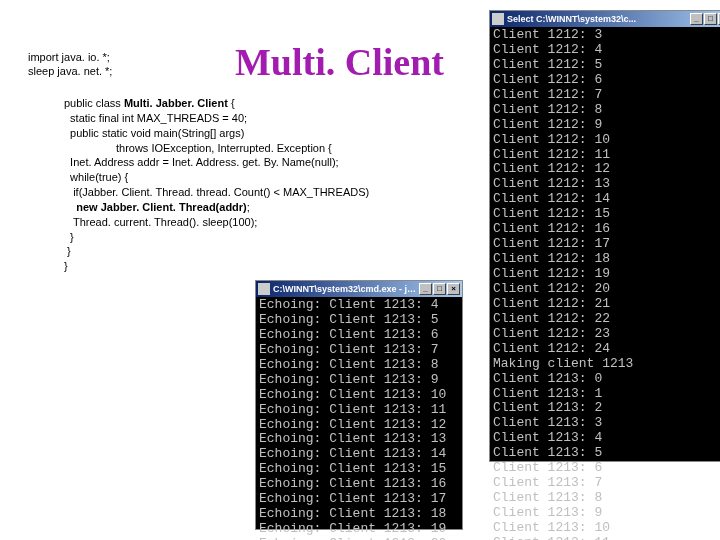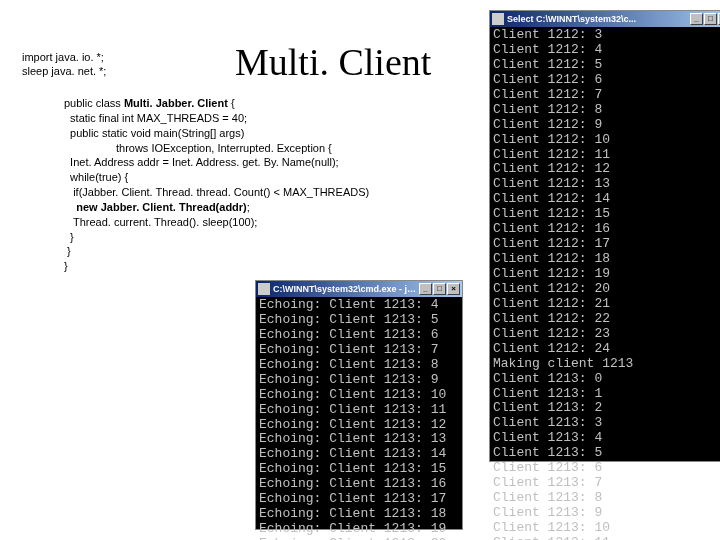--- a/index.html
+++ b/index.html
@@ -6,36 +6,37 @@
   body {
     width: 720px;
     height: 540px;
     background: #fff;
     font-family: Arial, sans-serif;
     position: relative;
     overflow: hidden;
   }
   .left-pane {
     position: absolute;
-    left: 22px;
+    left: 28px;
     top: 50px;
     width: 440px;
   }
   .imports {
     font-size: 11px;
     line-height: 1.3;
     color: #000;
   }
   .title {
     position: absolute;
     left: 235px;
     top: 40px;
     font-size: 38px;
     font-family: "Times New Roman", serif;
-    color: #000000;
+    color: #a21caf;
+    font-weight: bold;
   }
   .code {
     position: absolute;
     left: 18px;
     top: 96px;
     font-size: 11px;
     line-height: 1.35;
     color: #000;
     white-space: pre;
     margin-left: 46px;

